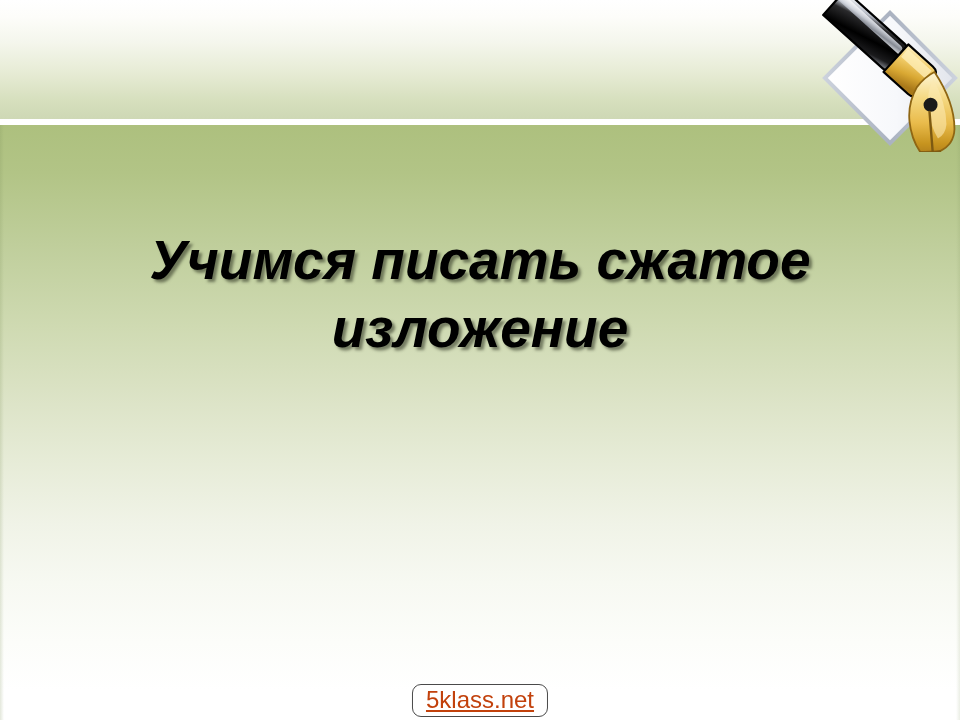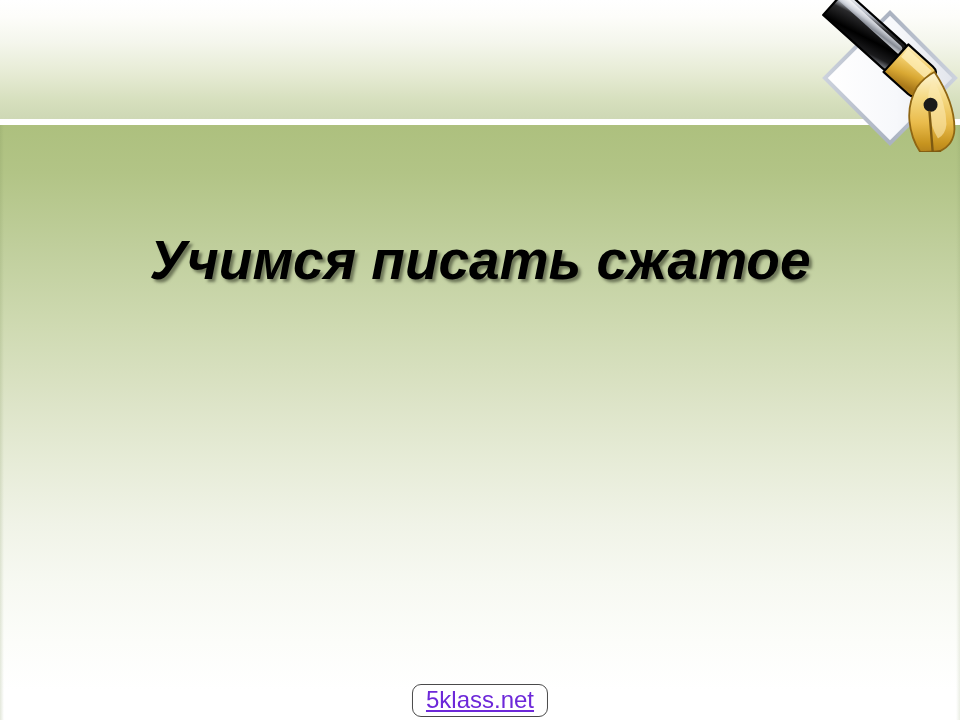--- a/index.html
+++ b/index.html
@@ -145,21 +145,21 @@
     display: inline-block;
     padding: 3px 13px 4px 13px;
     background: #ffffff;
     border: 1px solid #4a4a4a;
     border-radius: 9px;
     line-height: 1;
   }
   .watermark-text {
     font-family: "Liberation Sans", sans-serif;
     font-size: 24px;
-    color: #6d28d9;
+    color: #c2410c;
     text-decoration: underline;
     letter-spacing: 0px;
     white-space: nowrap;
   }
 </style>
 </head>
 <body>
 
 <div class="slide">
 
@@ -240,20 +240,21 @@
 
         <path d="M 156 68 L 194 104" stroke="#7d5a12" stroke-width="2.4" stroke-linecap="round"></path>
 
         <path d="M 176 104 Q 186 96 190 90 L 200 110 Q 190 110 176 104 Z" fill="url(#nibTipGrad)" stroke="#7d5a12" stroke-width="1.6" stroke-linejoin="round"></path>
       </g>
     </svg>
   </div>
 
   <div class="title-block">
     <div class="title-line">Учимся писать сжатое</div>
+    <div class="title-line">изложение</div>
   </div>
 
 
   <div class="watermark">
     <span class="watermark-text">5klass.net</span>
   </div>
 
 </div>
 
 </body></html>

